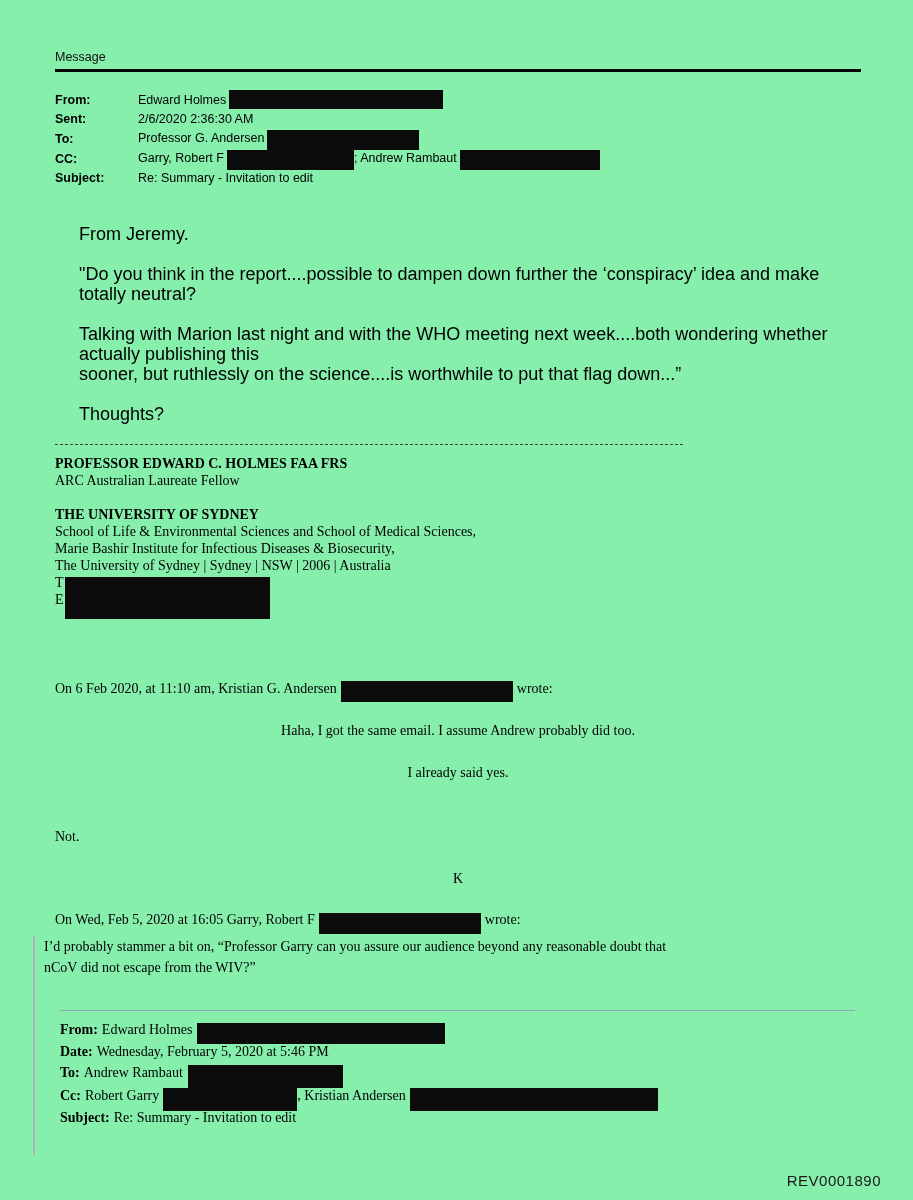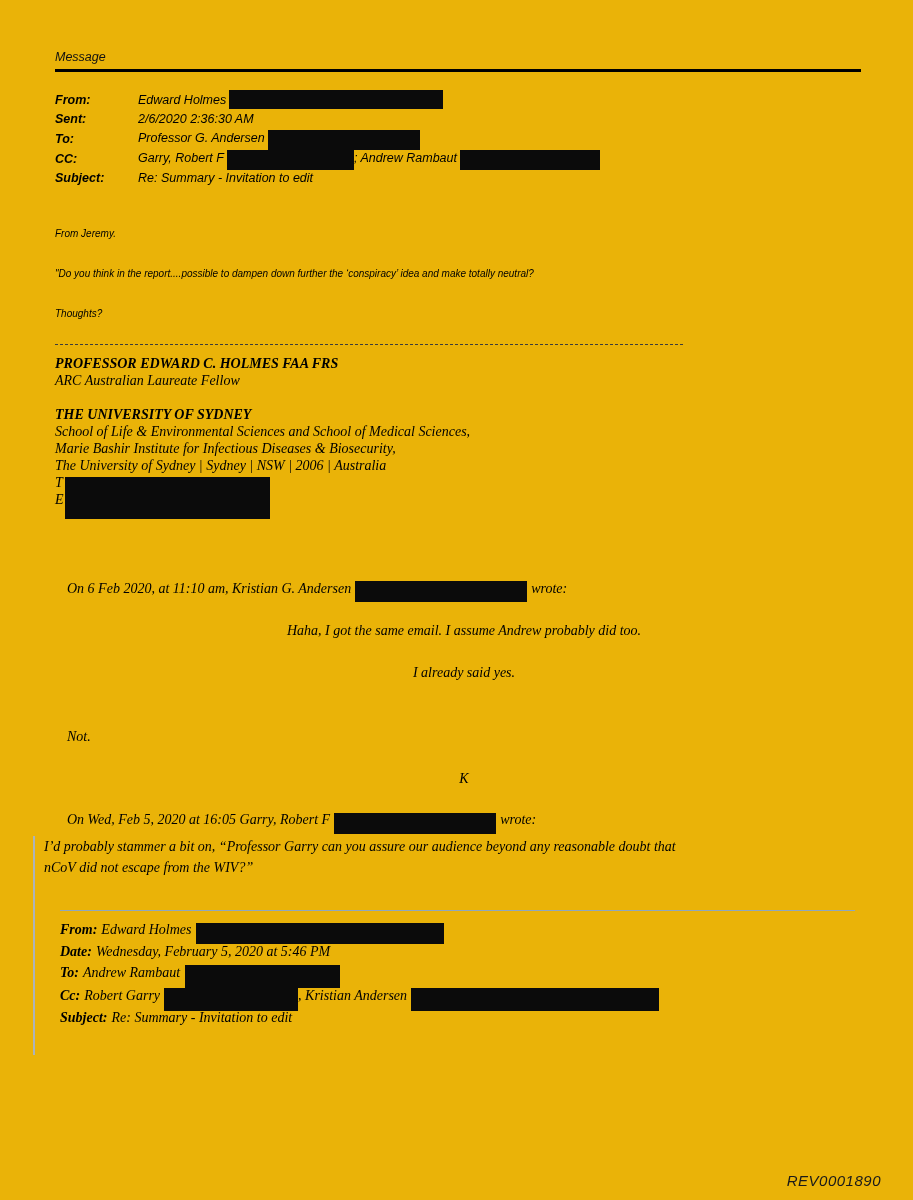--- a/index.html
+++ b/index.html
@@ -1,24 +1,23 @@
 <!DOCTYPE html>
 <html style="--redaction: #0b0b0b; --heavy_rule: #000000; --light_rule: #8ea7be; --quote_border: #adb3b9;"><head>
 <meta charset="utf-8">
 <style>
   * { margin:0; padding:0; box-sizing:border-box; }
   html, body { background:#ffffff; }
   .page {
     position:relative;
     width:913px; height:1200px;
-    background:#eab308;
+    background:#86efac;
     overflow:hidden;
     padding:50px 52px 0 55px;
     color:#000;
-    font-style:italic;
   }
   .sans { font-family:"Liberation Sans","DejaVu Sans",sans-serif; }
   .serif { font-family:"Liberation Serif","DejaVu Serif",serif; }
 
   .msg-title { font-size:12.5px; line-height:15px; color:#111; }
   .rule-heavy { height:3px; background:var(--heavy_rule,#000); margin-top:4px; }
 
   .hdr { margin-top:19px; font-size:12.5px; line-height:19px; }
   .hdr-row { white-space:nowrap; }
   .hl { display:inline-block; width:83px; font-weight:bold; }
@@ -33,39 +32,39 @@
   .r-to   { width:152px; height:20px; top:1px;  margin-left:3px; }
   .r-cc1  { width:127px; height:20px; top:1px;  margin-left:3px; }
   .r-cc2  { width:140px; height:20px; top:1px;  margin-left:3px; }
   .r-t1   { width:172px; height:21px; top:2px;  margin:0 4px; }
   .r-t2   { width:162px; height:21px; top:2px;  margin:0 4px; }
   .r-bfrom{ width:248px; height:21px; top:2px;  margin-left:5px; }
   .r-bto  { width:155px; height:23px; top:3px;  margin-left:5px; }
   .r-bcc1 { width:134px; height:23px; top:3px;  margin-left:4px; }
   .r-bcc2 { width:248px; height:23px; top:3px;  margin-left:4px; }
 
-  .body-block { margin-top:36px; font-size:10px; line-height:20px; }
+  .body-block { margin-top:36px; font-size:18px; line-height:20px;margin-left:24px; }
   .body-block p { margin-bottom:20px; }
 
   .sig-divider {
     width:628px; height:0;
     border-top:1.5px dashed #3c3c3c;
     margin-top:6px;
   }
   .sig { margin-top:10px; font-size:14px; line-height:17px; }
   .sig .b { font-weight:bold; }
   .sig-gap { height:17px; }
   .sig-contact { position:relative; }
   .sig-redact {
     position:absolute; left:10px; top:3px;
     width:205px; height:42px;
     background:var(--redaction,#0b0b0b);
   }
 
-  .reply { font-size:14px; line-height:22px;margin-left:12px; }
+  .reply { font-size:14px; line-height:22px; }
   .attr1 { margin-top:70px; }
   .m20 { margin-top:20px;text-align:center; }
   .m42 { margin-top:42px; }
   .m19 { margin-top:19px; }
 
   .quote-wrap {
     margin-left:-22px;
     margin-top:4px;
     border-left:2px solid var(--quote_border,#adb3b9);
     padding-bottom:26px;
@@ -106,20 +105,21 @@
       <span class="hl">CC:</span><span>Garry, Robert F</span><span class="redact r-cc1"></span><span>; Andrew Rambaut</span><span class="redact r-cc2"></span>
     </div>
     <div class="hdr-row">
       <span class="hl">Subject:</span><span>Re: Summary - Invitation to edit</span>
     </div>
   </div>
 
   <div class="body-block sans">
     <p>From Jeremy.</p>
     <p>"Do you think in the report....possible to dampen down further the ‘conspiracy’ idea and make totally neutral?</p>
+    <p><span>Talking with Marion last night and with the WHO meeting next week....both wondering whether actually publishing this</span><br><span>sooner, but ruthlessly on the science....is worthwhile to put that flag down...”</span></p>
     <p>Thoughts?</p>
   </div>
 
   <div class="sig-divider"></div>
 
   <div class="sig serif">
     <div class="b">PROFESSOR EDWARD C. HOLMES FAA FRS</div>
     <div>ARC Australian Laureate Fellow</div>
     <div class="sig-gap"></div>
     <div class="b">THE UNIVERSITY OF SYDNEY</div>

